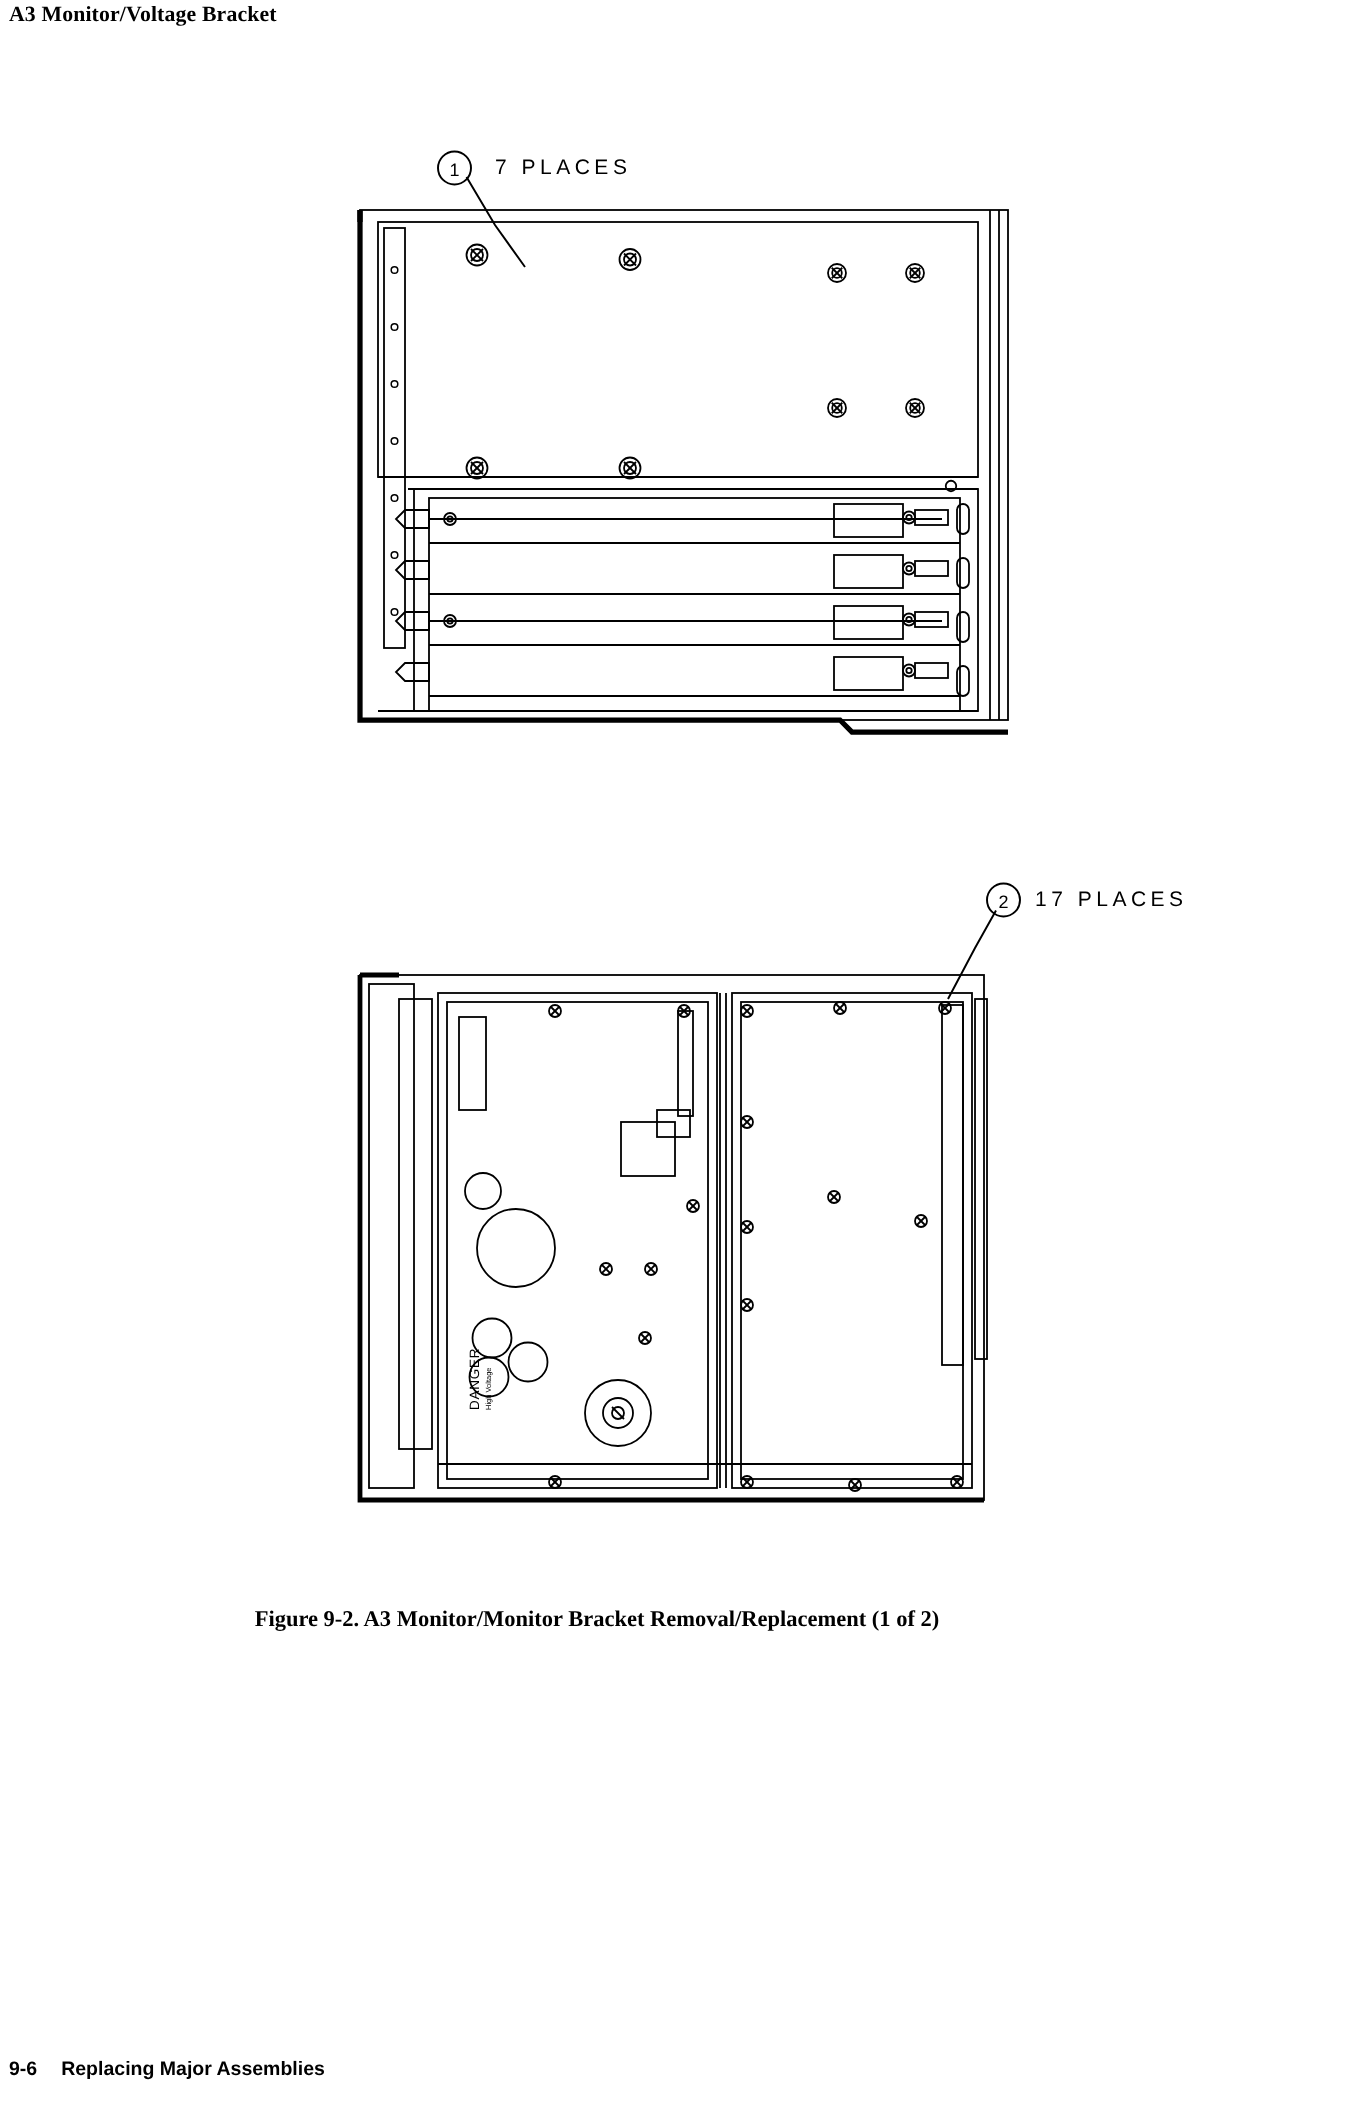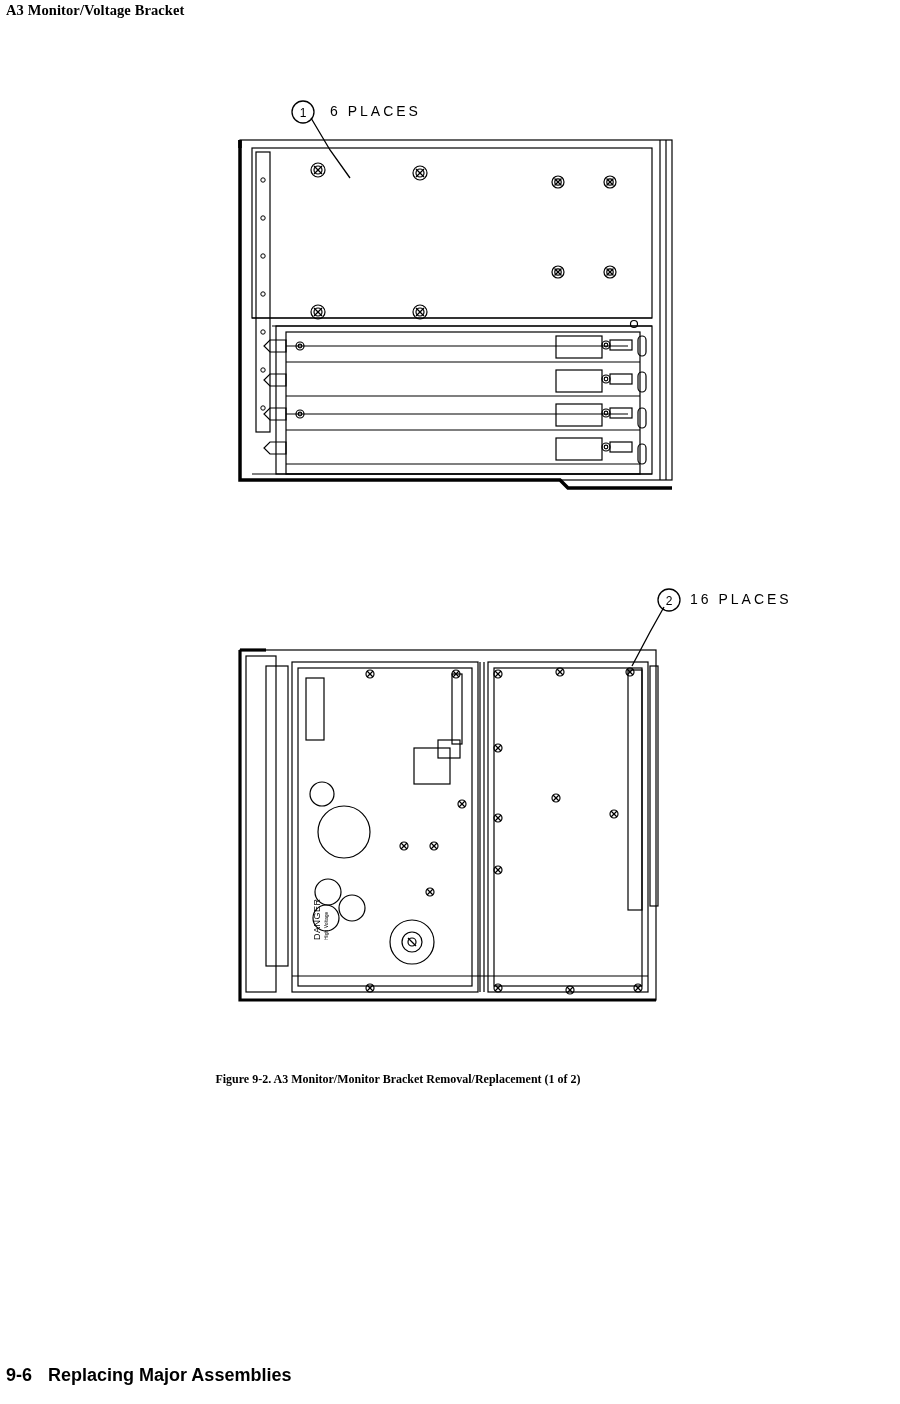--- a/index.html
+++ b/index.html
@@ -41,30 +41,30 @@
   }
 
   .caption {
     position: absolute;
     left: 0;
     top: 1072px;
     width: 796px;
     text-align: center;
     font-family: "Liberation Serif", serif;
     font-weight: bold;
-    font-size: 12px;
+    font-size: 15px;
   }
 
   .footer {
     position: absolute;
     left: 6px;
     bottom: 18px;
     font-family: "Liberation Sans", sans-serif;
     font-weight: bold;
-    font-size: 18px;
+    font-size: 13px;
     margin-top: 21px;
   }
   .footer .pagenum { margin-right: 16px; }
 
   
   .callout-label {
     position: absolute;
     font-family: "Liberation Sans", sans-serif;
     font-size: 14px;
     letter-spacing: 3px;
@@ -233,21 +233,21 @@
 
         <line x1="252" y1="434" x2="652" y2="434"></line>
         <path d="M252 440 L262 440"></path>
 
         <path d="M311 78 L330 110 L350 138" stroke-width="1.3"></path>
         <circle cx="303" cy="72" r="11" stroke-width="1.3"></circle>
         <text x="303" y="77" font-family="Liberation Sans, sans-serif" font-size="12" fill="#000" stroke="none" text-anchor="middle">1</text>
       </g>
     </svg>
 
-    <div class="callout-label" style="left:330px; top:63px;">6 PLACES</div>
+    <div class="callout-label" style="left:330px; top:63px;">7 PLACES</div>
 
     <svg width="900" height="460" viewBox="0 0 900 460" style="position:absolute;left:0;top:530px;">
       <g fill="none" stroke="#000" stroke-width="1.2">
 
         <rect x="240" y="80" width="416" height="350"></rect>
         <path d="M240 80 L240 430 L656 430" stroke-width="3.2"></path>
         <path d="M240 80 L266 80" stroke-width="3.2"></path>
 
         <rect x="246" y="86" width="30" height="336"></rect>
         <rect x="266" y="96" width="22" height="300"></rect>
@@ -373,21 +373,21 @@
               <line x1="641" y1="415" x2="635" y2="421"></line>
             </g>
         </g>
 
         <path d="M664 37 L650 62 L632 96" stroke-width="1.3"></path>
         <circle cx="669" cy="30" r="11" stroke-width="1.3"></circle>
         <text x="669" y="35" font-family="Liberation Sans, sans-serif" font-size="12" fill="#000" stroke="none" text-anchor="middle">2</text>
       </g>
     </svg>
 
-    <div class="callout-label" style="left:690px; top:551px;">16 PLACES</div>
+    <div class="callout-label" style="left:690px; top:551px;">17 PLACES</div>
 
     <div class="dangerlabel" style="left:306px; top:900px;">
       <span class="d1">DANGER</span>
       <span class="d2">High Voltage</span>
     </div>
 
   </div>
 
   <div class="caption">Figure 9-2. A3 Monitor/Monitor Bracket Removal/Replacement (1 of 2)</div>
 

